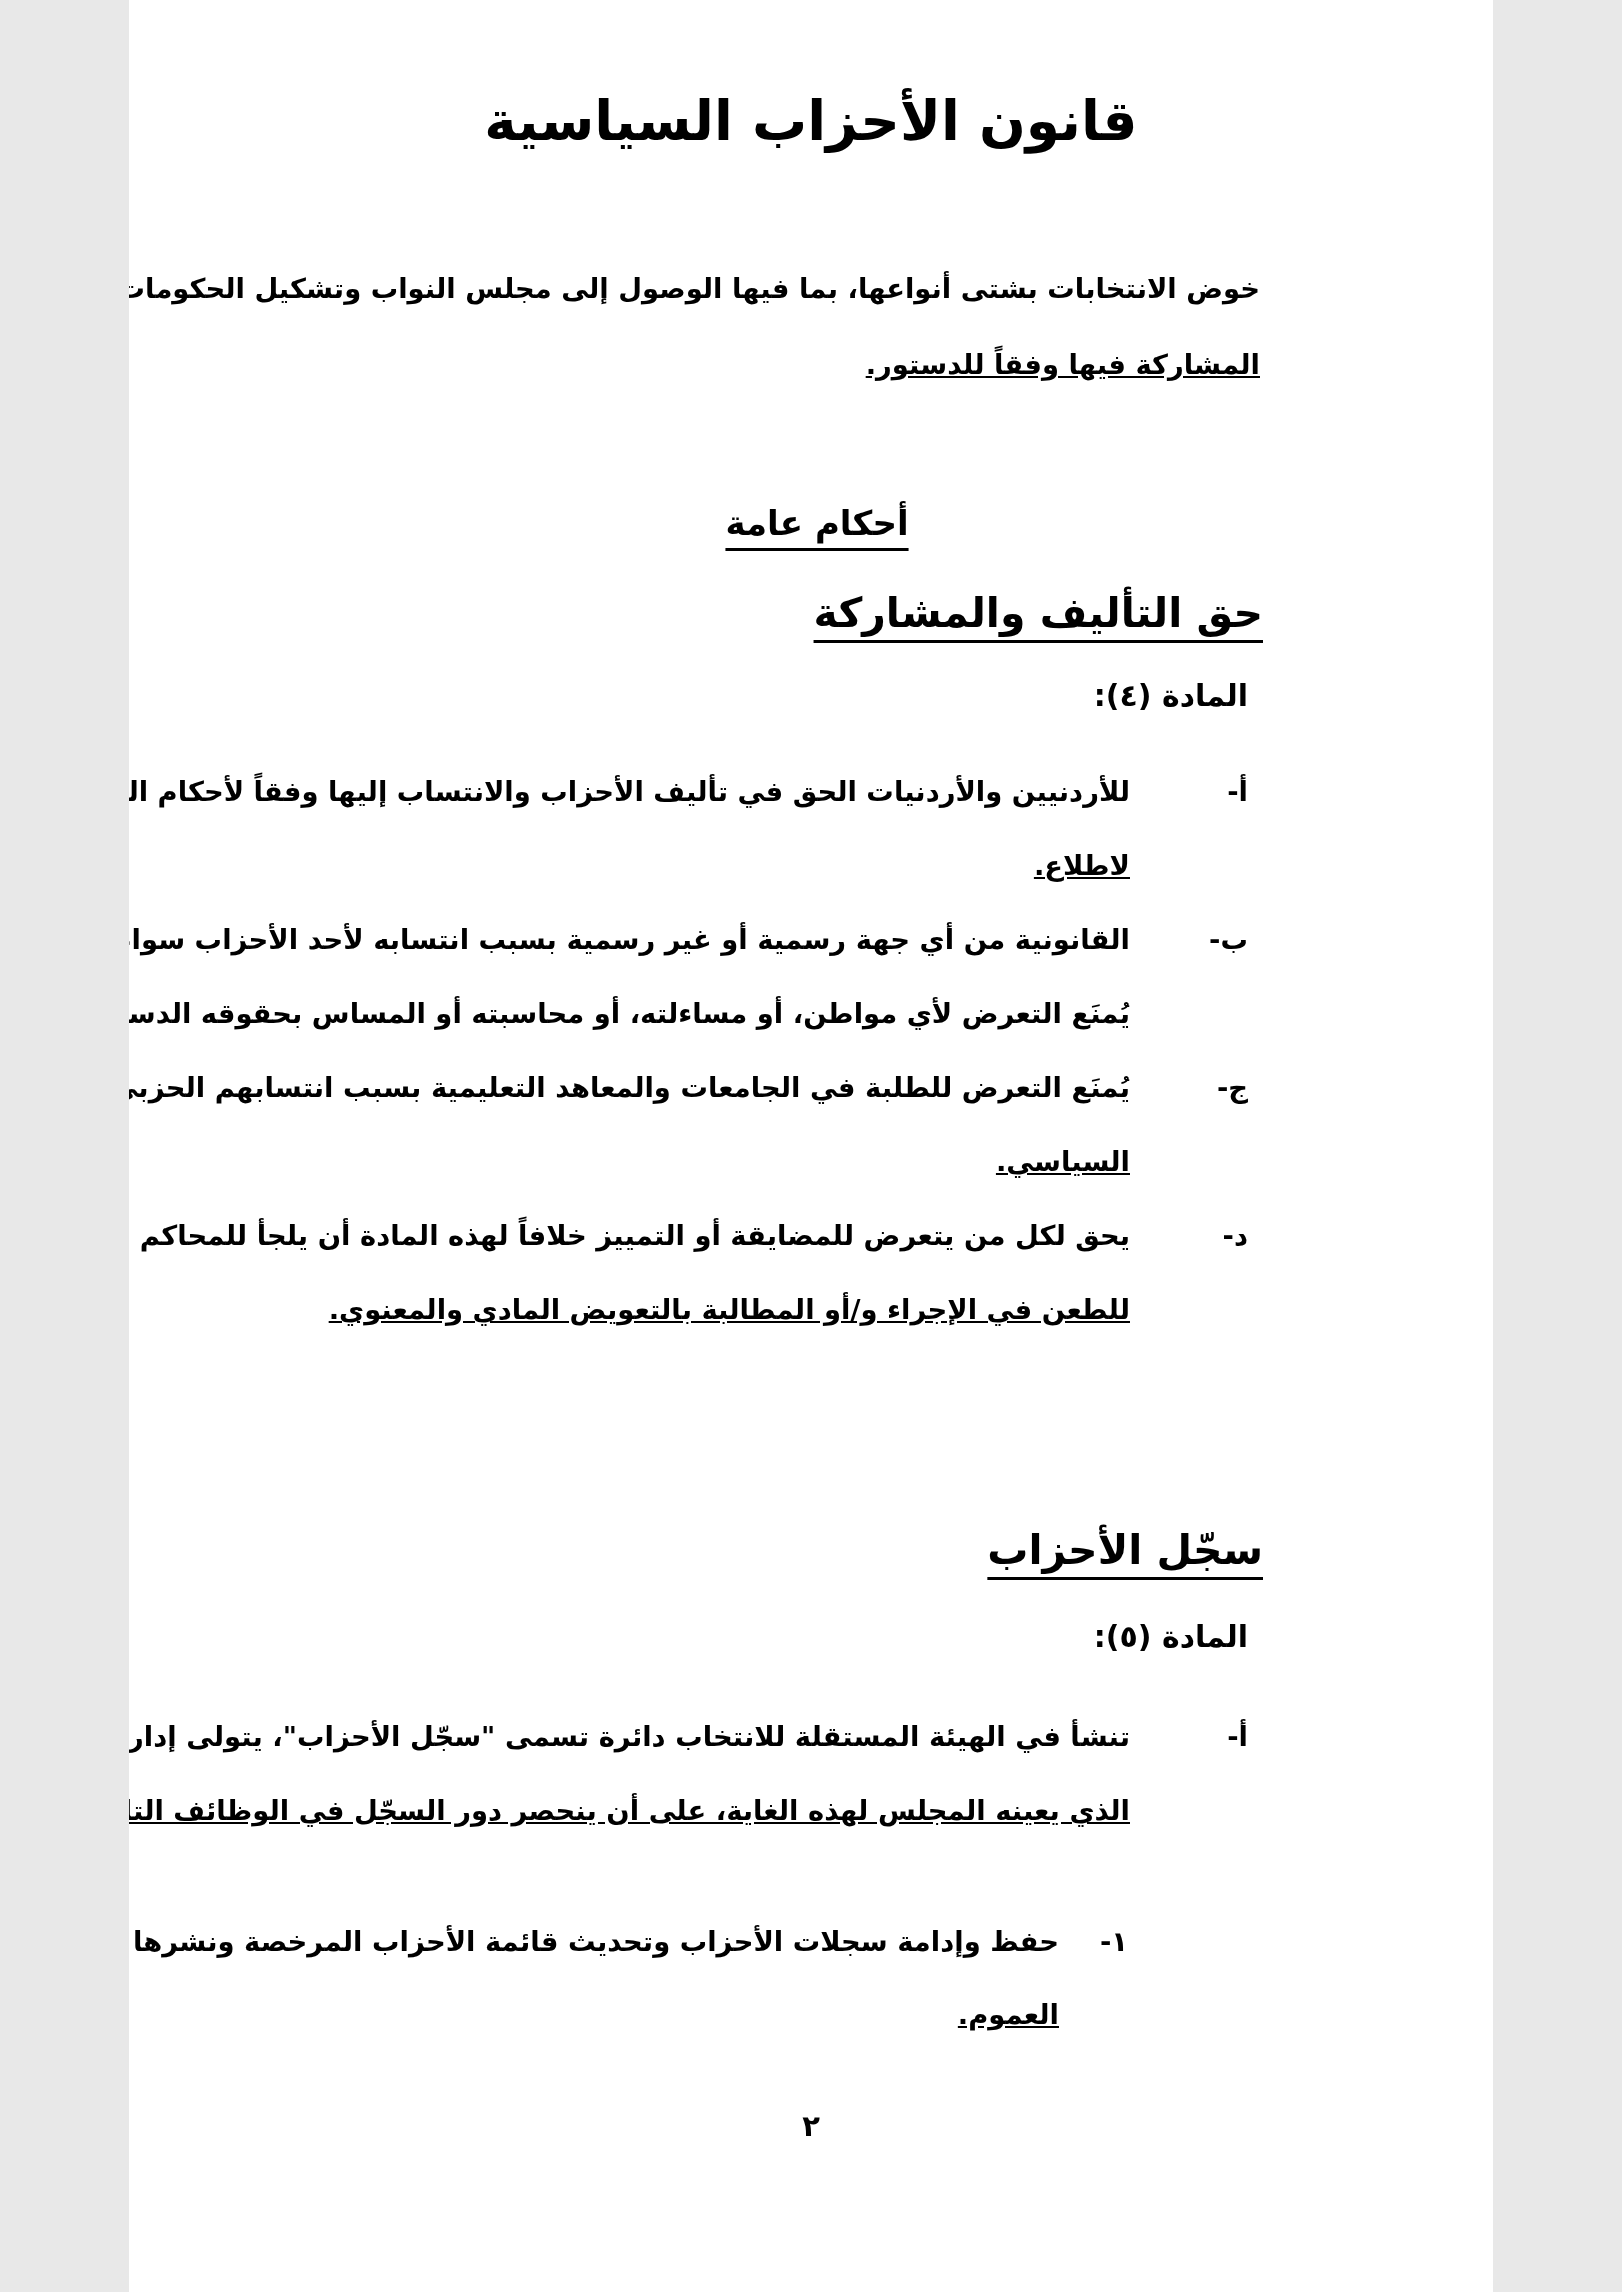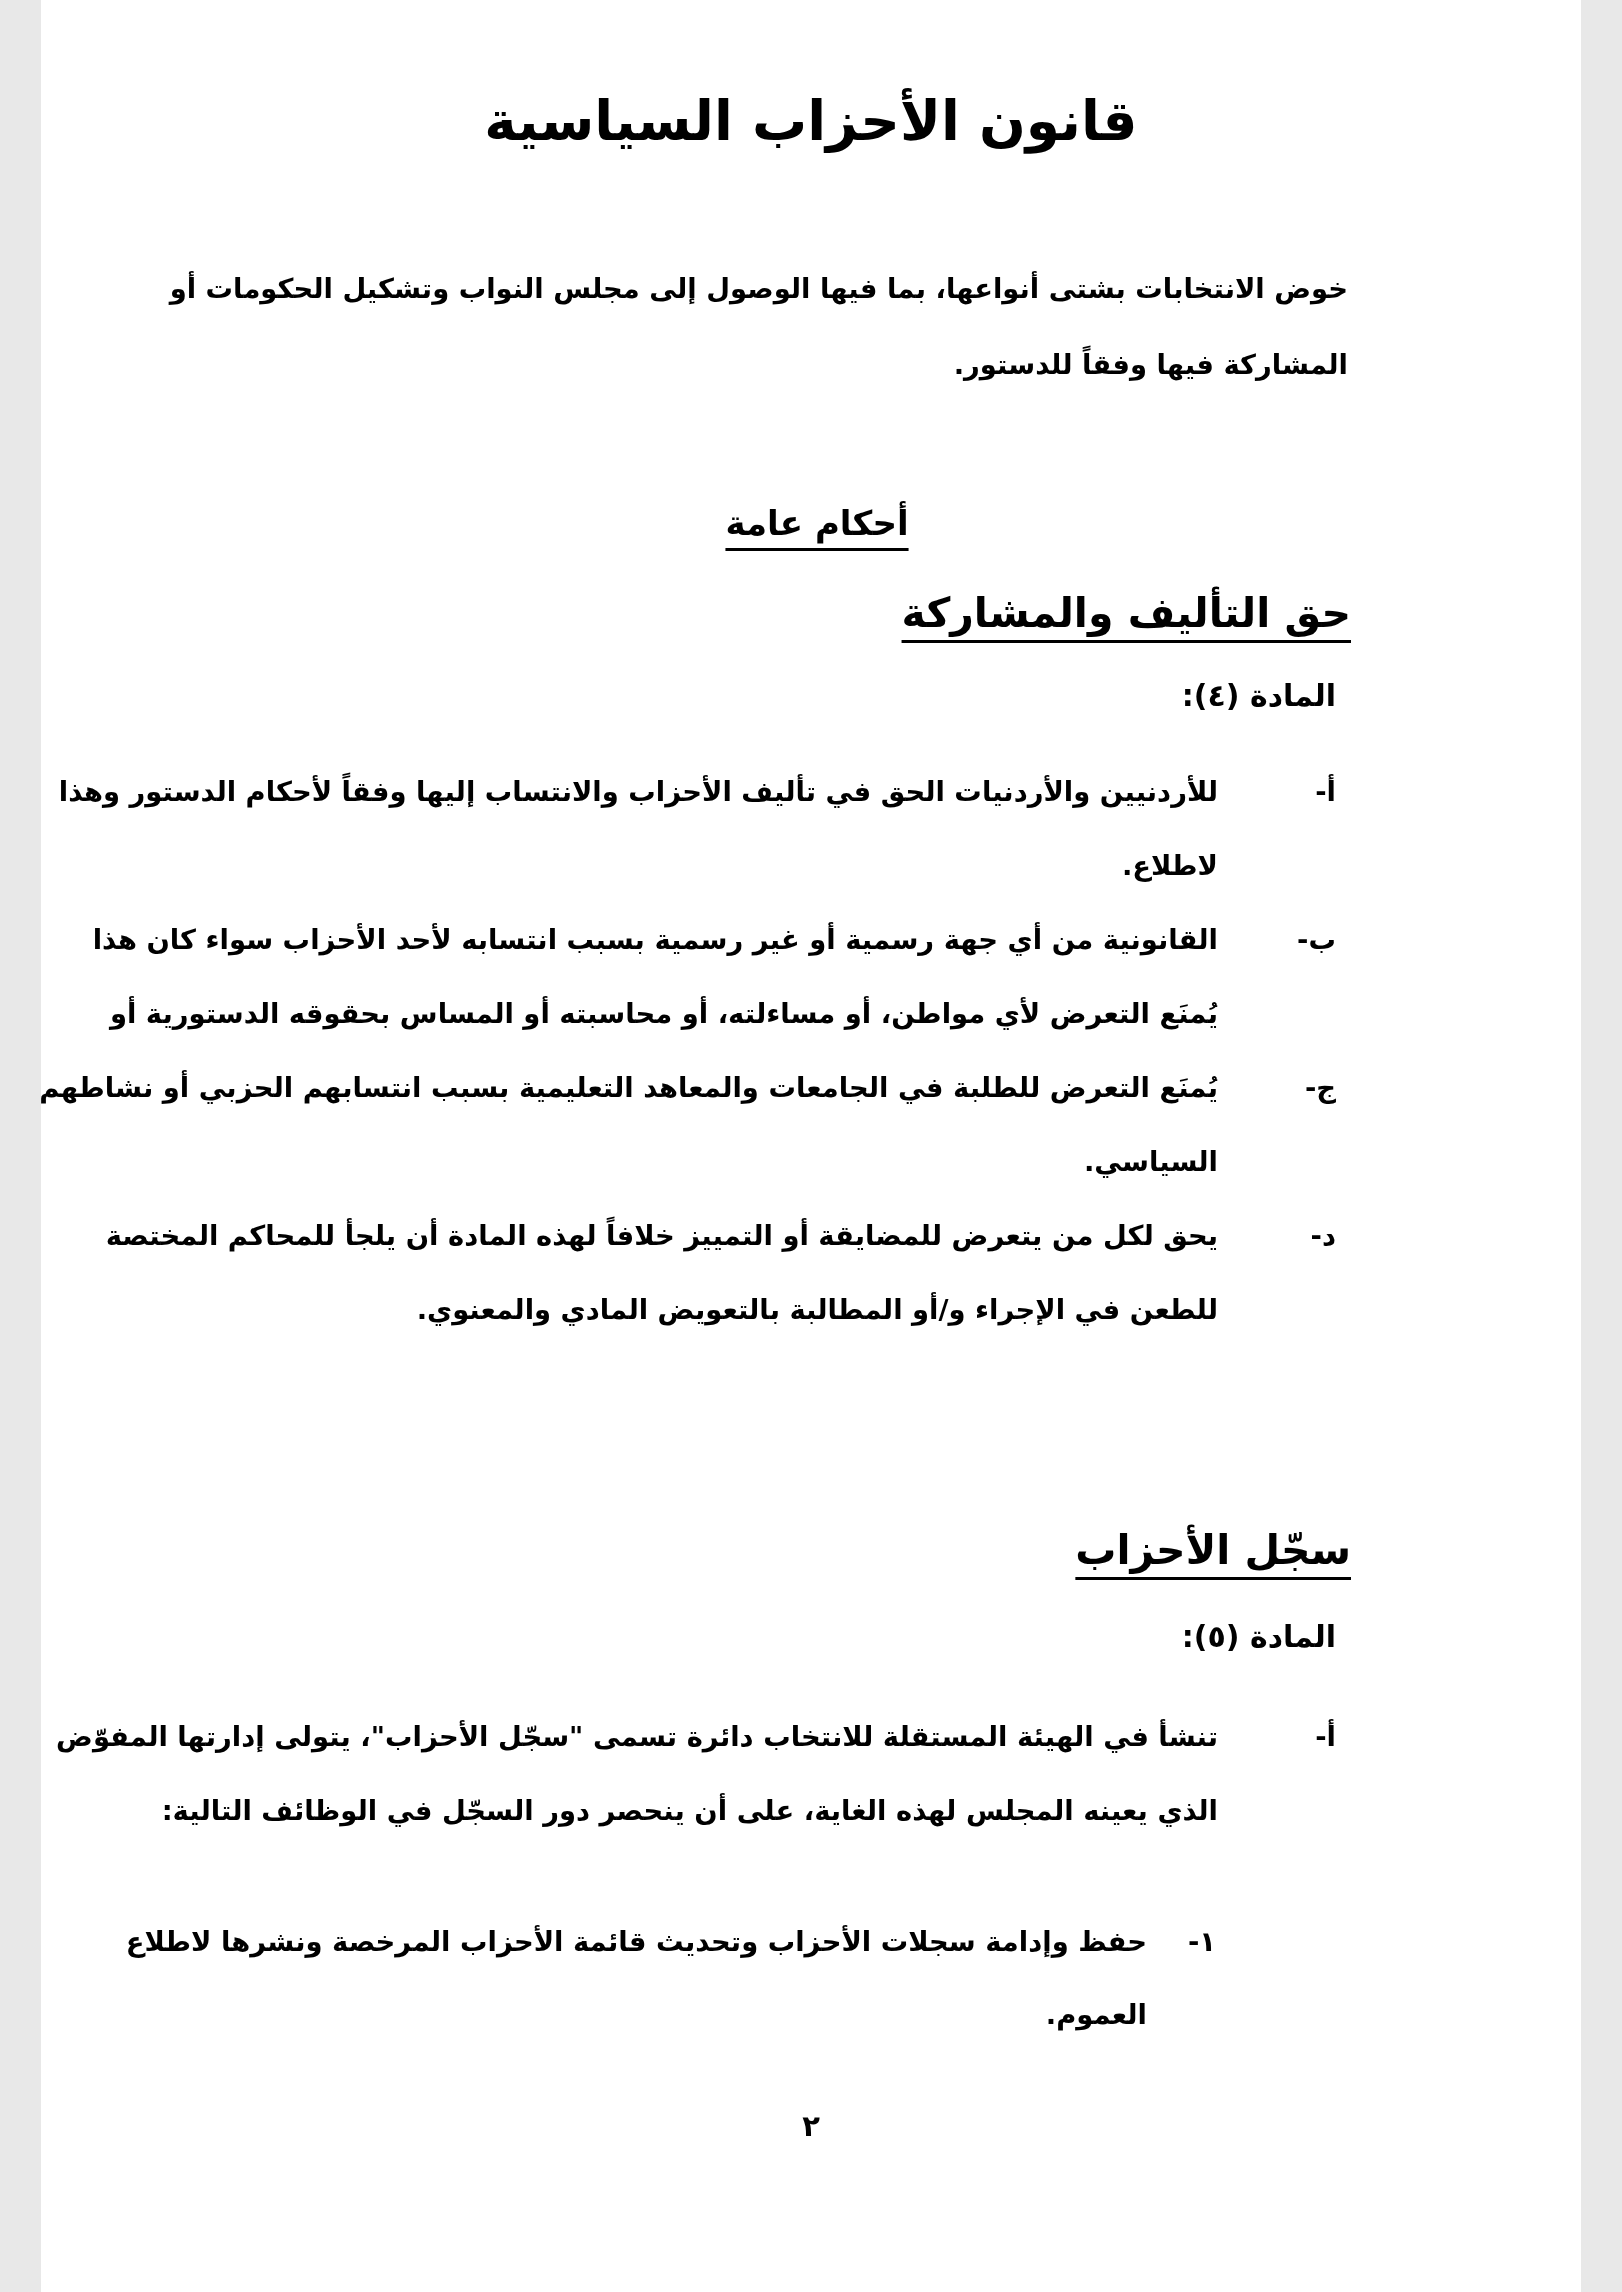--- a/index.html
+++ b/index.html
@@ -2,21 +2,21 @@
 <html dir="rtl" lang="ar"><head>
 <meta charset="utf-8">
 <style>
   html, body {
     margin: 0;
     padding: 0;
     background: #e8e8e8;
   }
   .page {
     position: relative;
-    width: 1540px;
+    width: 1364px;
     height: 2293px;
     margin: 0 auto;
     background: #ffffff;
     color: #000000;
     direction: rtl;
     font-family: "DejaVu Sans", sans-serif;
     font-weight: bold;
     overflow: hidden;
   }
   .doc-title {
@@ -38,20 +38,21 @@
   .body .line {
     height: 74px;
     line-height: 74px;
     white-space: nowrap;
     text-align: justify;
     text-align-last: justify;
   }
   .para .line.last,
   .body .line.last {
     text-align-last: right;
+    text-decoration: underline;
   }
   #intro { top: 251px; }
   #intro .line { height: 76px; line-height: 76px; }
 
   .heading-center {
     position: absolute;
     top: 498px;
     left: 12px;
     right: 0;
     text-align: center;

